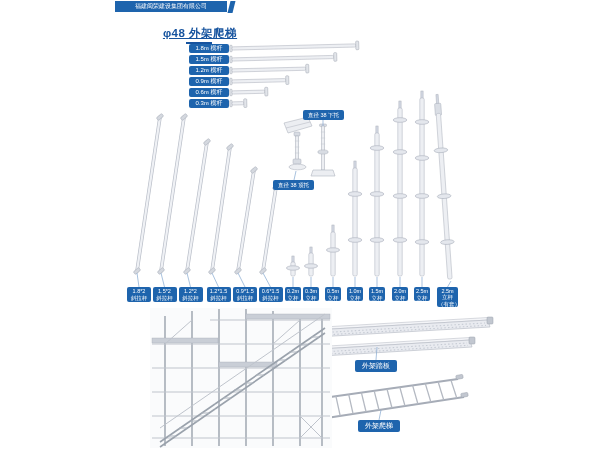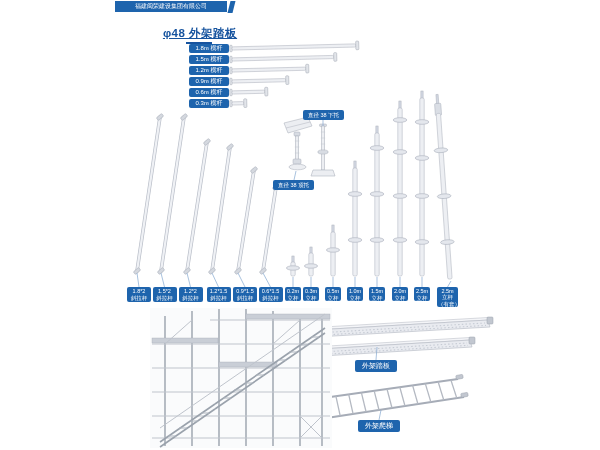--- a/index.html
+++ b/index.html
@@ -312,21 +312,21 @@
       <line class="leader" x1="323" y1="120" x2="323" y2="126"></line>
       <line class="leader" x1="296" y1="171" x2="294" y2="180"></line>
       <line class="leader" x1="377" y1="347" x2="376" y2="360"></line>
       <line class="leader" x1="381" y1="410" x2="379" y2="420"></line>
     </g>
   </svg>
 
   <div class="banner">福建闽荣建设集团有限公司</div>
   <div class="banner-stripe"></div>
 
-  <div class="page-title">φ48 外架踏板</div>
+  <div class="page-title">φ48 外架爬梯</div>
   <div class="title-dash"></div>
 
   <div class="badge b-ledger" style="top:44px">1.8m 横杆</div>
   <div class="badge b-ledger" style="top:55px">1.5m 横杆</div>
   <div class="badge b-ledger" style="top:66px">1.2m 横杆</div>
   <div class="badge b-ledger" style="top:77px">0.9m 横杆</div>
   <div class="badge b-ledger" style="top:88px">0.6m 横杆</div>
   <div class="badge b-ledger" style="top:99px">0.3m 横杆</div>
 
   <div class="badge b-jack" style="left:303px;top:110px">直径 38 下托</div>

